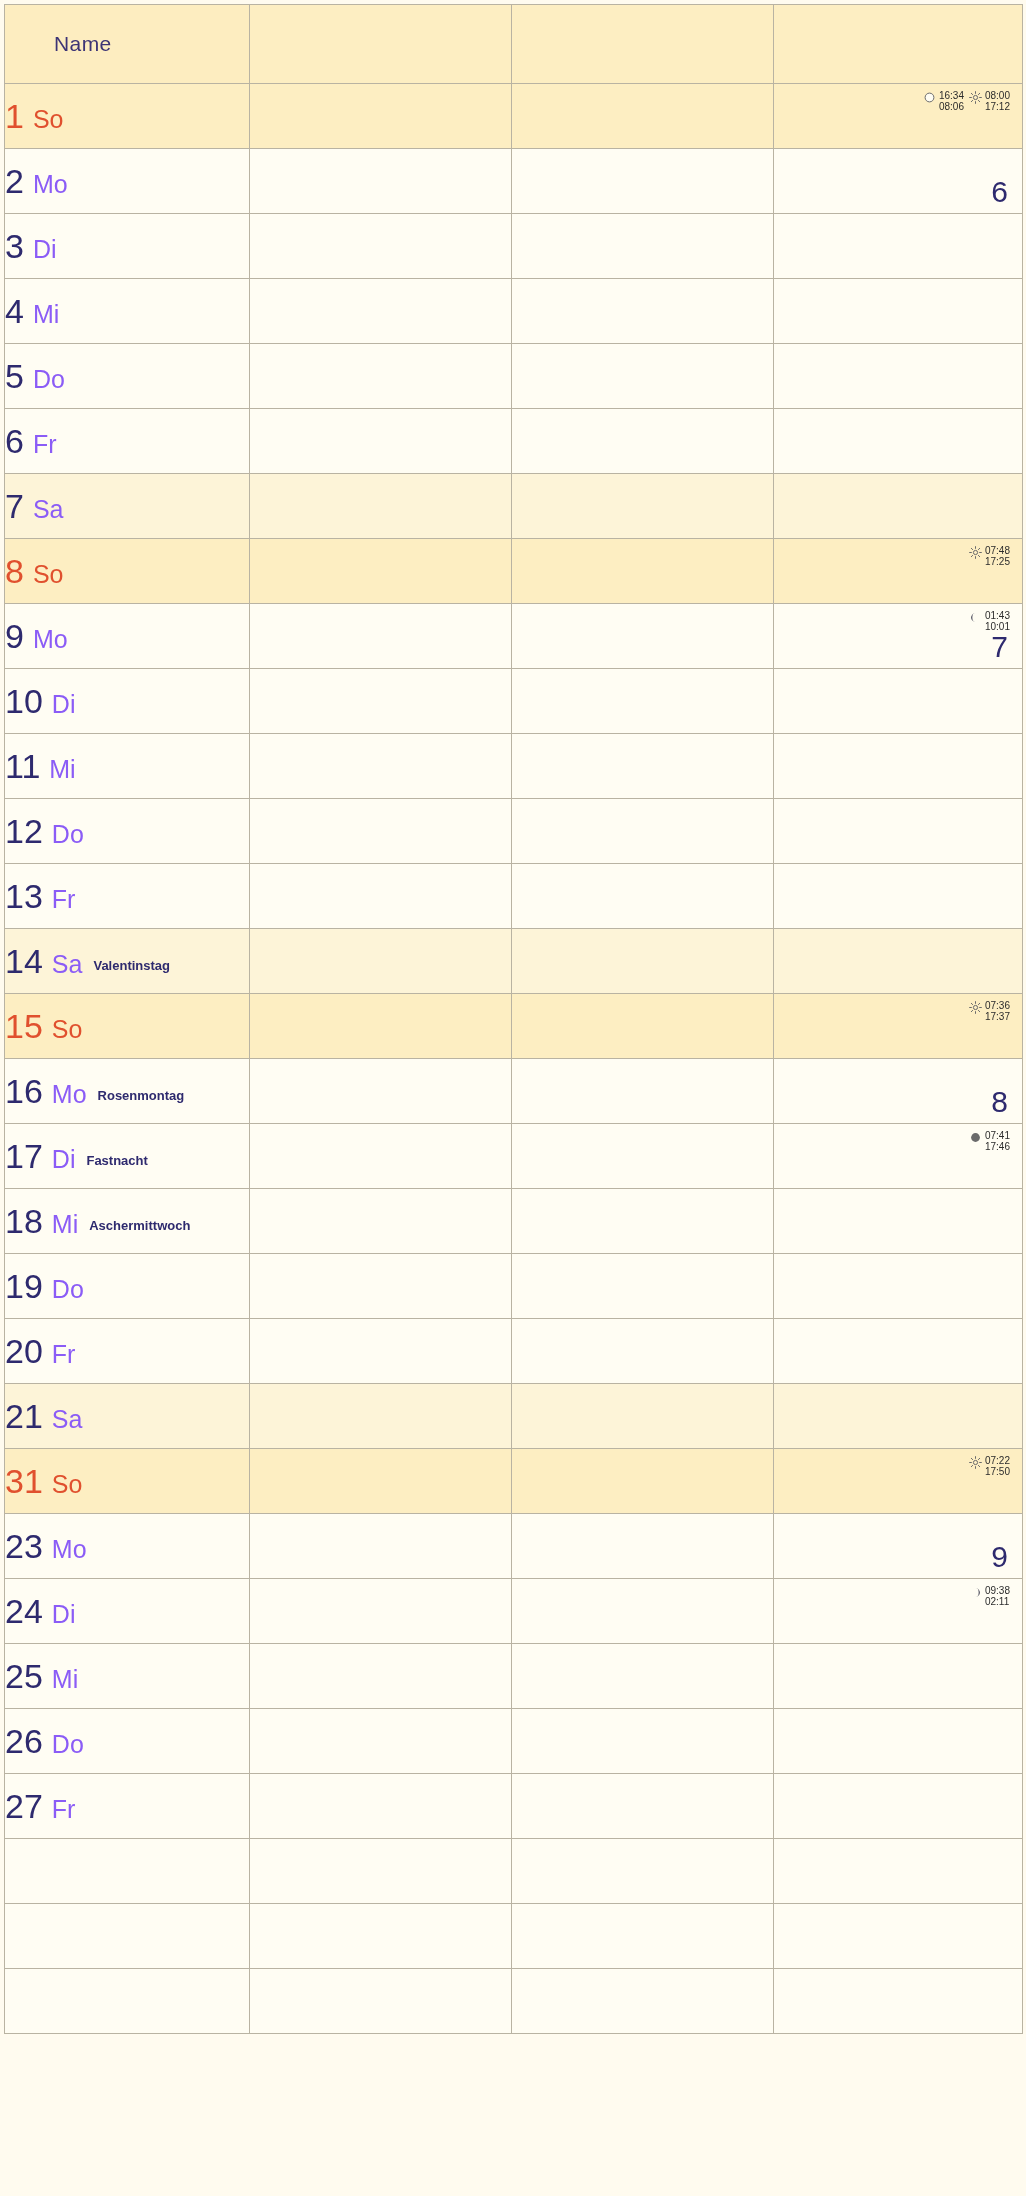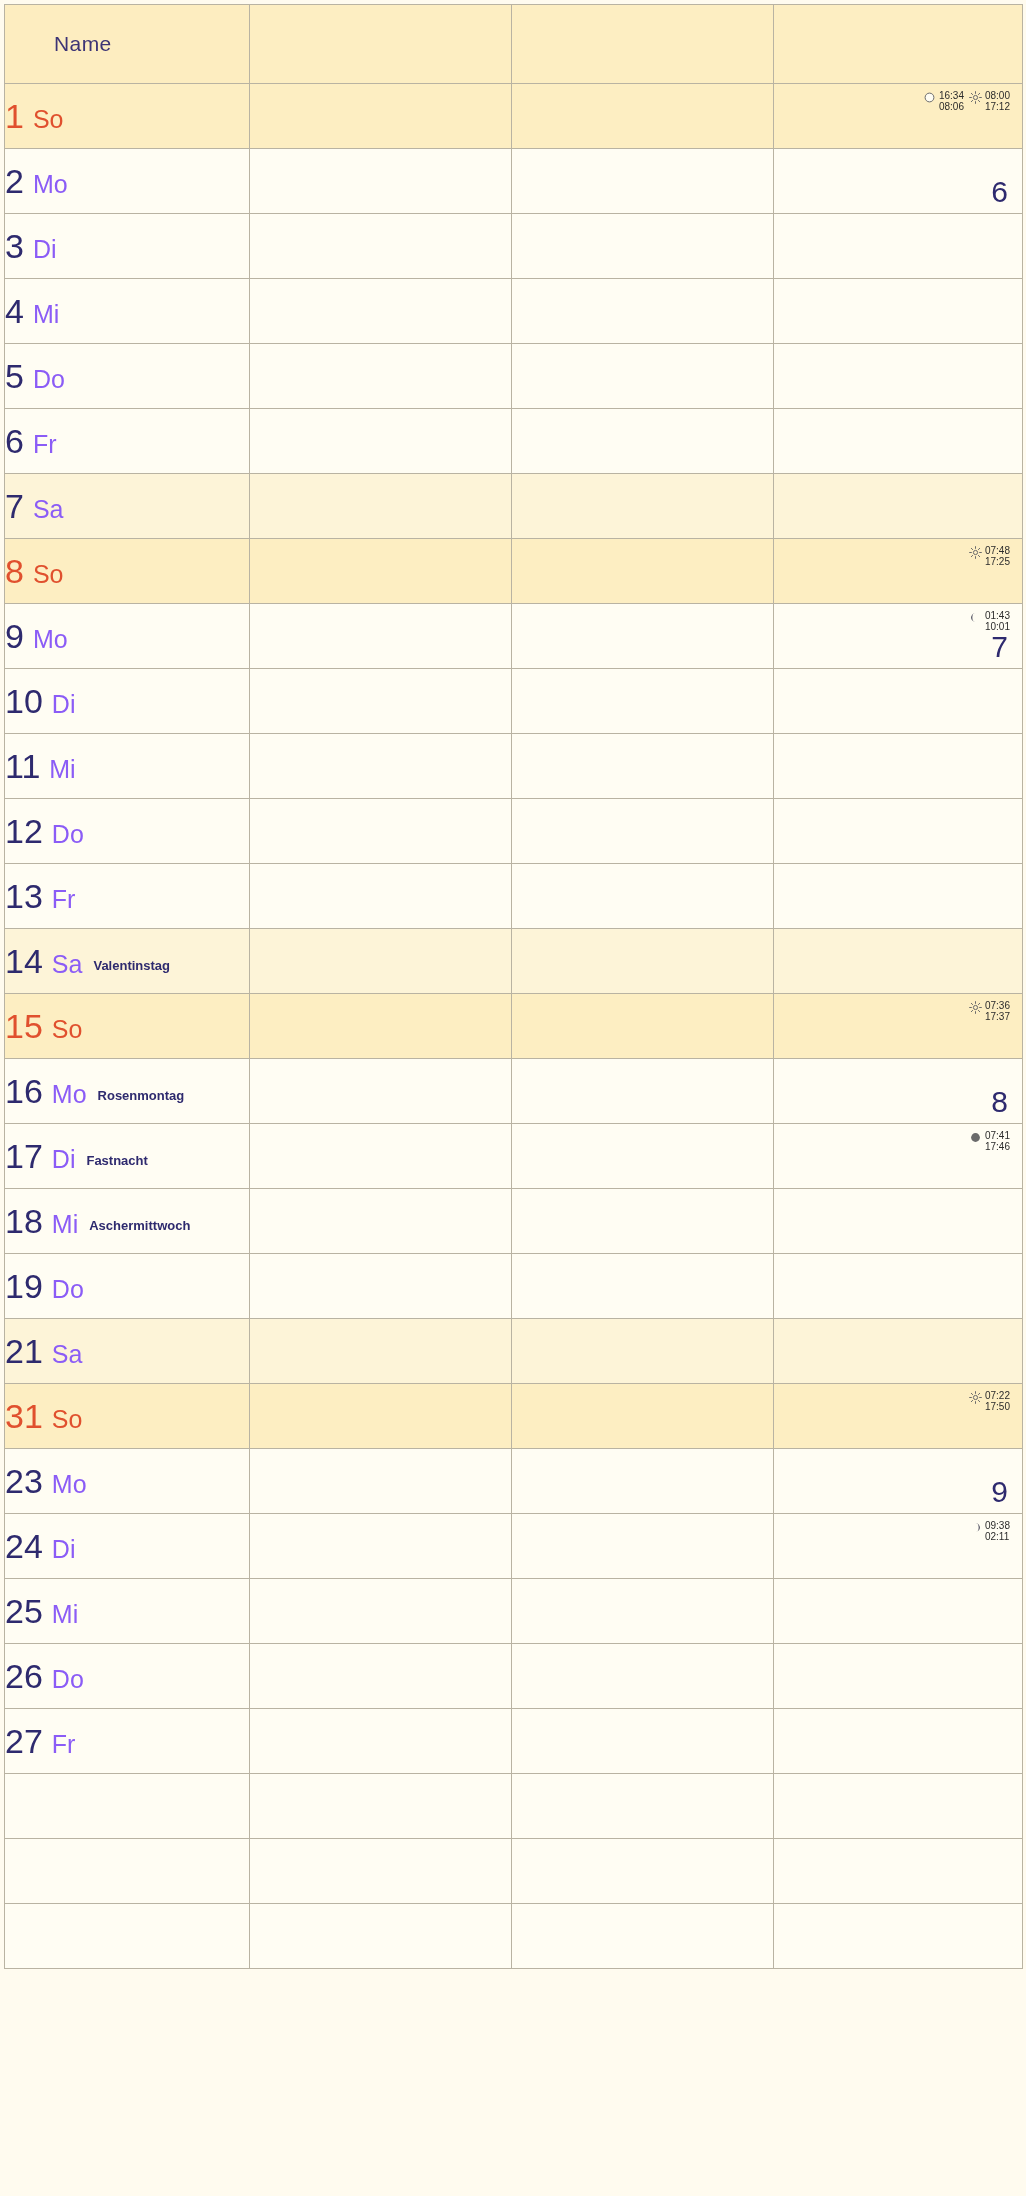--- a/index.html
+++ b/index.html
@@ -389,20 +389,26 @@
           <td></td>
           <td></td>
           <td style="position: relative;"></td>
         </tr>
         <tr class="">
           <td class="daycell"><span class="dnum">19</span><span class="dwd">Do</span></td>
           <td></td>
           <td></td>
           <td style="position: relative;"></td>
         </tr>
+        <tr class="">
+          <td class="daycell"><span class="dnum">20</span><span class="dwd">Fr</span></td>
+          <td></td>
+          <td></td>
+          <td style="position: relative;"></td>
+        </tr>
         <tr class="sat">
           <td class="daycell"><span class="dnum">21</span><span class="dwd">Sa</span></td>
           <td></td>
           <td></td>
           <td style="position: relative;"></td>
         </tr>
         <tr class="sun">
           <td class="daycell"><span class="dnum">31</span><span class="dwd">So</span></td>
           <td></td>
           <td></td>

